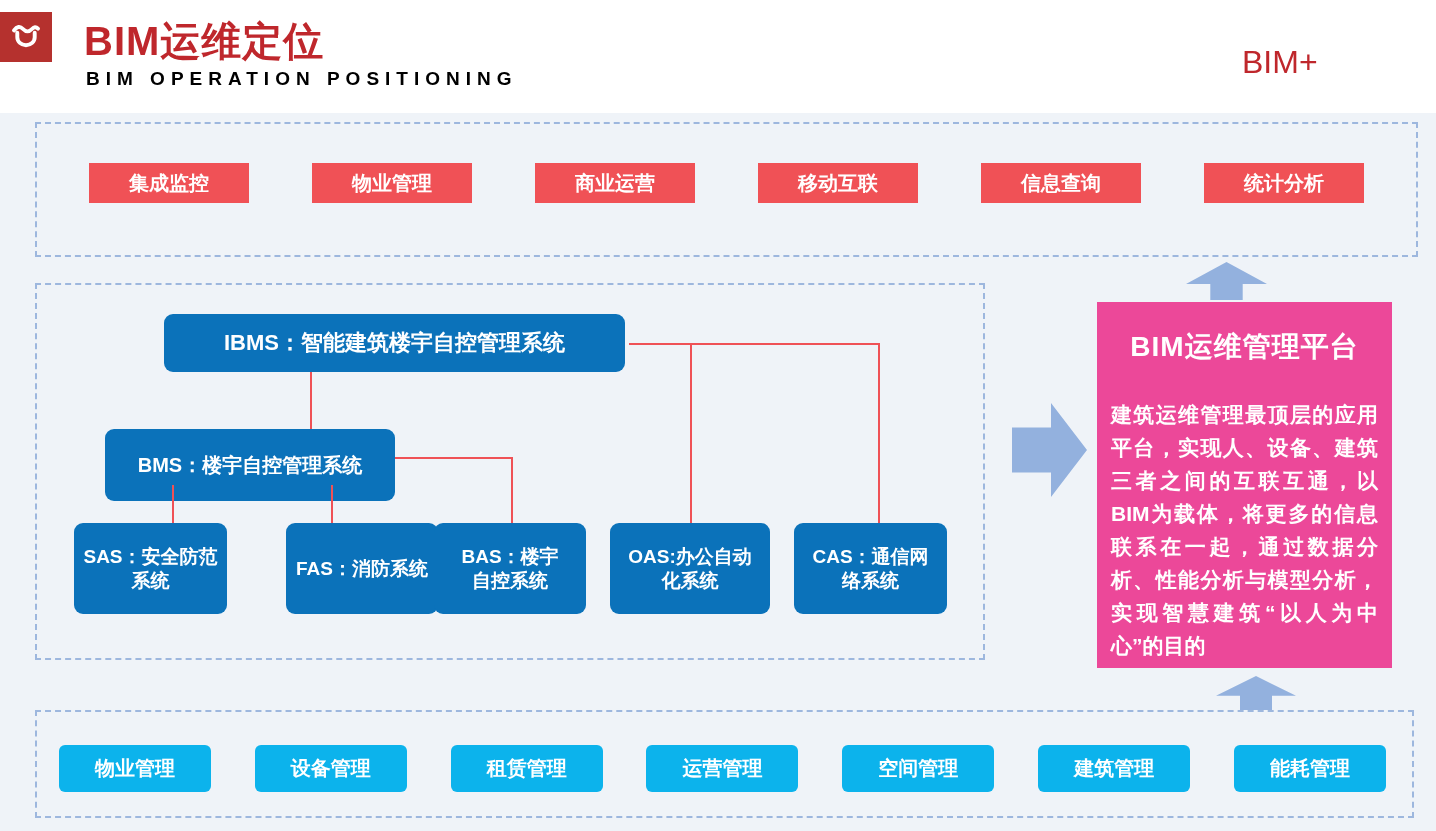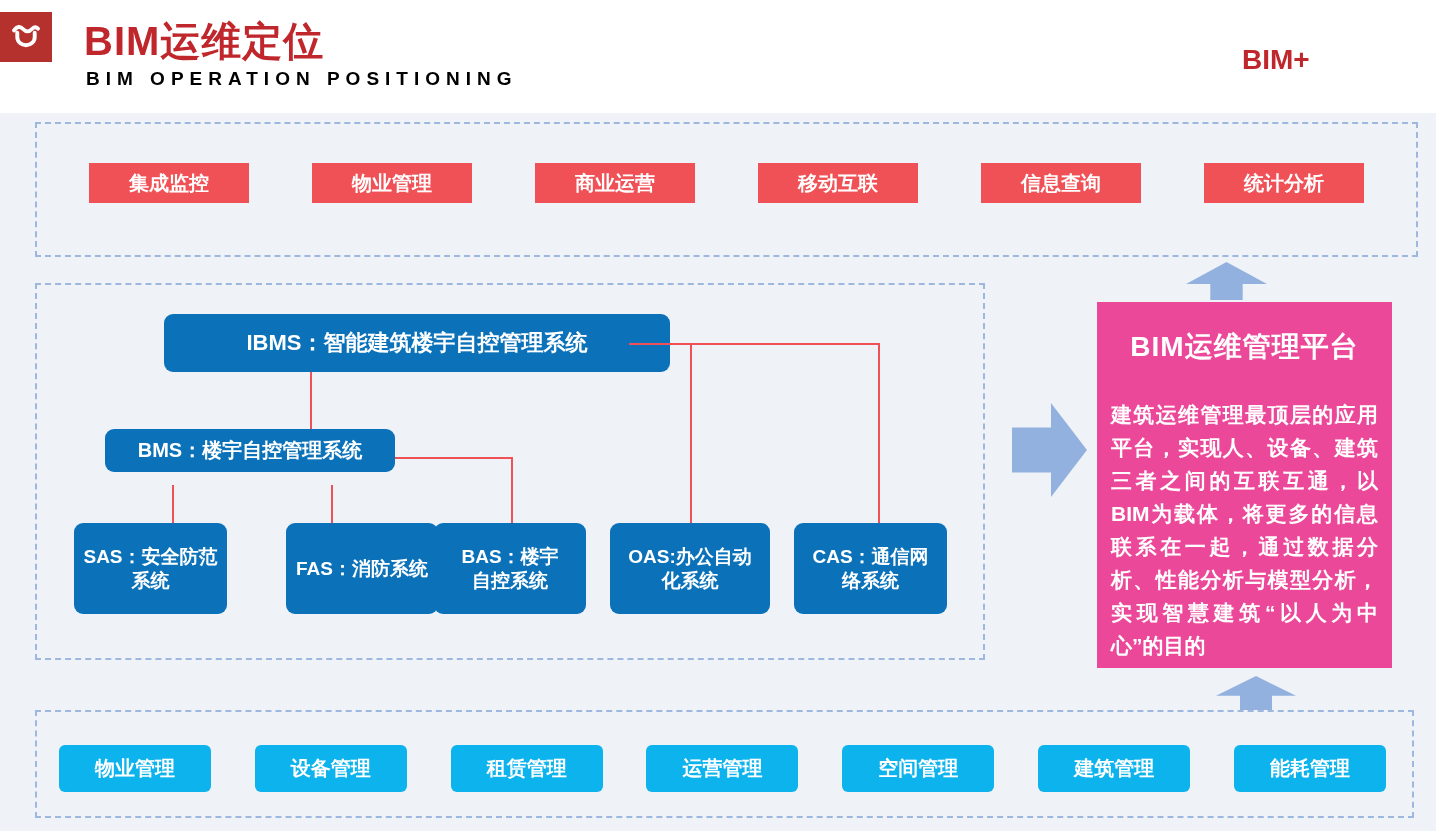--- a/index.html
+++ b/index.html
@@ -8,37 +8,37 @@
   .canvas { position:relative; width:1436px; height:831px; background:#ffffff; }
 
   
   .panel { position:absolute; left:0; top:113px; width:1436px; height:718px; background:#eff3f8; }
 
   
   .logo { position:absolute; left:0; top:12px; width:52px; height:50px; background:#b5312e;
           display:flex; align-items:center; justify-content:center; }
   .title { position:absolute; left:84px; top:14px; font-size:40px; font-weight:bold; color:#bf272c; letter-spacing:1px; }
   .subtitle { position:absolute; left:86px; top:68px; font-size:19px; font-weight:600; color:#000000; letter-spacing:6px; }
-  .corner { position:absolute; left:1242px; top:44px; font-size:28px; font-weight:bold; color:#bf272c; }
+  .corner { position:absolute; left:1242px; top:44px; font-size:32px; font-weight:normal; color:#bf272c; }
 
   .dashed-box { position:absolute; border:2px dashed #9db7de;gap:20px; }
   .box-top    { left:35px; top:122px; width:1383px; height:135px; display:flex; justify-content:space-between; padding:39px 52px 0 52px; }
   .box-mid    { left:35px; top:283px; width:950px; height:377px; }
   .box-bottom { left:35px; top:710px; width:1379px; height:108px; display:flex; justify-content:space-between; padding:33px 26px 0 22px; }
 
   .chip { width:160px; height:40px; background:#f05156; color:#ffffff; font-size:20px; font-weight:bold;
           display:flex; align-items:center; justify-content:center; white-space:nowrap; }
 
   .bbtn { width:152px; height:47px; background:#0cb3ec; color:#ffffff; font-size:20px; font-weight:bold;
           border-radius:6px; display:flex; align-items:center; justify-content:center; white-space:nowrap; }
 
   .sys { position:absolute; background:#0b72ba; color:#ffffff; font-weight:bold; border-radius:9px;
          display:flex; align-items:center; justify-content:center; text-align:center; line-height:1.25; }
-  .sys-ibms { left:127px; top:29px;  width:506px; height:58px; font-size:22px; }
-  .sys-bms  { left:68px;  top:144px; width:290px; height:43px; font-size:20px; }
+  .sys-ibms { left:127px; top:29px;  width:461px; height:58px; font-size:22px; }
+  .sys-bms  { left:68px;  top:144px; width:290px; height:72px; font-size:20px; }
   .sys-sas  { left:37px;  top:238px; width:153px; height:91px; font-size:19px; padding:0 8px; }
   .sys-fas  { left:217px; top:238px; width:152px; height:91px; font-size:19px; padding:0 6px;margin-left:32px; }
   .sys-bas  { left:397px; top:238px; width:152px; height:91px; font-size:19px; padding:0 18px; }
   .sys-oas  { left:573px; top:238px; width:160px; height:91px; font-size:19px; padding:0 14px; }
   .sys-cas  { left:757px; top:238px; width:153px; height:91px; font-size:19px; padding:0 16px; }
 
   .vline { position:absolute; width:1.5px; background:#ef5156; }
   .hline { position:absolute; height:1.5px; background:#ef5156; }
 
   .up-arrow { position:absolute; background:#93b1de;

